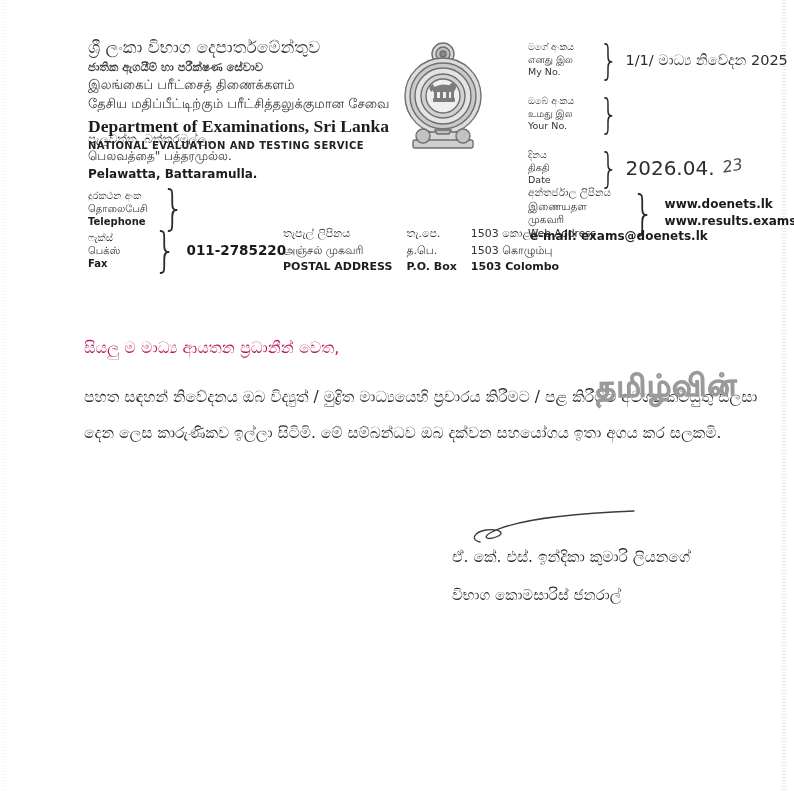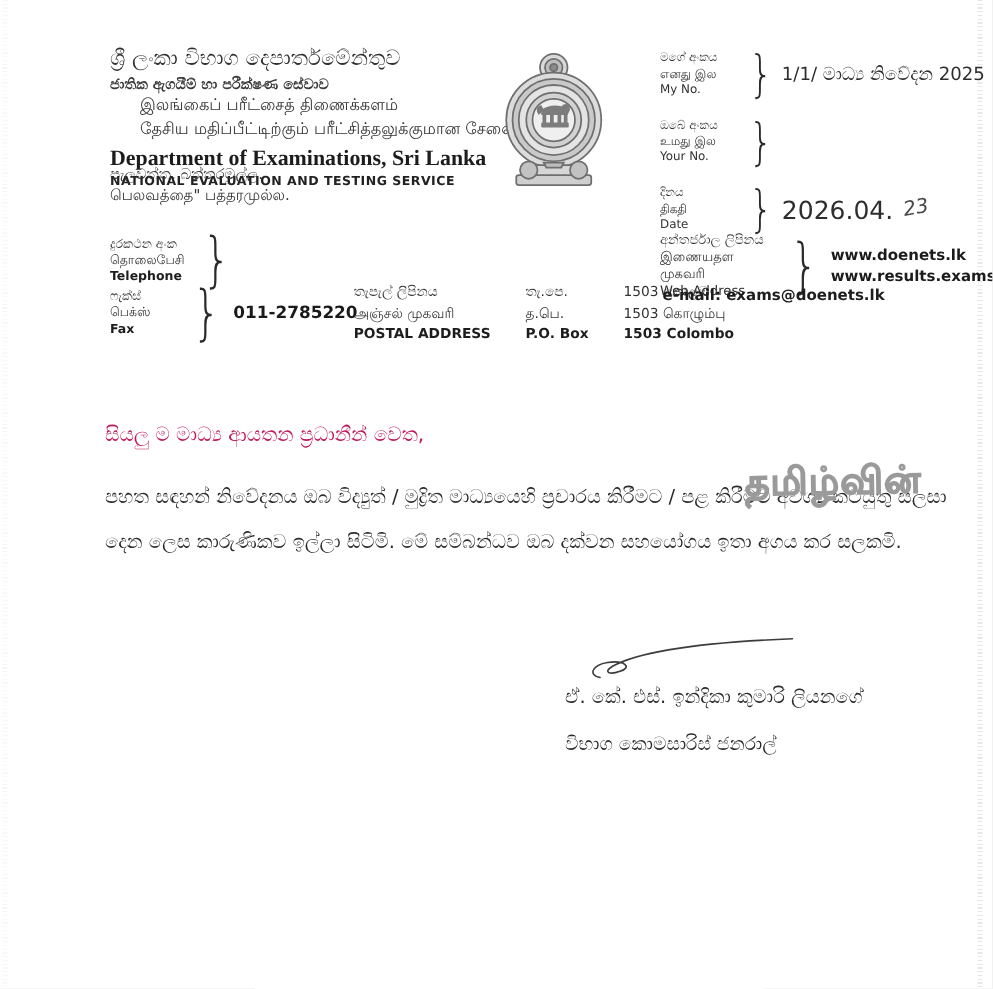--- a/index.html
+++ b/index.html
@@ -20,21 +20,21 @@
   }
   .edge-noise.right{right:8px;}
   .edge-noise.left{left:2px;opacity:.12;}
 
   .abs{position:absolute;}
 
   
   .hdr-left{left:88px;top:36px;line-height:1.3;}
   .dept-si{font-size:17px;color:#303030;}
   .dept-si2{font-size:11.5px;font-weight:bold;color:#3a3a3a;margin-top:2px;}
-  .dept-ta{font-size:13px;color:#333;margin-top:2px;margin-left:24px;}
+  .dept-ta{font-size:13px;color:#333;margin-top:2px;}
   .dept-en{font-size:17.5px;font-weight:bold;font-family:"Liberation Serif","DejaVu Serif",serif;color:#1c1c1c;margin-top:2px;}
   .dept-en2{font-size:10px;font-weight:bold;letter-spacing:.4px;color:#222;margin-top:1px;}
 
   .addr{left:88px;top:131px;line-height:1.45;font-size:12px;color:#333;}
   .addr .en{font-weight:bold;color:#1d1d1d;}
 
   
   .emblem{left:393px;top:40px;width:100px;height:118px;}
 
   
@@ -49,21 +49,21 @@
   .handwritten{display:inline-block;font-size:16px;color:#4a4a4a;transform:rotate(-10deg) translateY(-3px);margin-left:8px;font-style:italic;}
 
   
   .contact-labels{font-size:10px;line-height:1.3;color:#333;}
   .contact-labels .en{font-weight:bold;color:#1d1d1d;}
   .tel-row{left:88px;top:184px;display:flex;align-items:center;}
   .tel-nums{font-size:12.5px;font-weight:bold;color:#1d1d1d;white-space:nowrap;margin-left:2px;}
   .fax-row{left:88px;top:226px;display:flex;align-items:center;}
   .fax-num{font-size:13.5px;font-weight:bold;color:#1a1a1a;margin-left:2px;}
 
-  .postal{left:283px;top:226px;display:flex;gap:28px;font-size:11px;line-height:1.5;color:#333;}
+  .postal{left:283px;top:226px;display:flex;gap:14px;font-size:11px;line-height:1.5;color:#333;}
   .postal .en{font-weight:bold;color:#1d1d1d;}
 
   .web-row{left:528px;top:186px;display:flex;align-items:center;}
   .web-labels{width:96px;font-size:10.5px;line-height:1.3;color:#333;}
   .web-labels .en{color:#2a2a2a;}
   .web-urls{font-size:12px;font-weight:bold;color:#1b1b1b;line-height:1.4;margin-left:2px;white-space:nowrap;}
   .email{left:530px;top:229px;font-size:12px;color:#1d1d1d;}
   .email b{font-weight:bold;}
 
   
@@ -101,20 +101,21 @@
     <div class="dept-si2">ජාතික ඇගයීම් හා පරීක්ෂණ සේවාව</div>
     <div class="dept-ta">இலங்கைப் பரீட்சைத் திணைக்களம்</div>
     <div class="dept-ta">தேசிய மதிப்பீட்டிற்கும் பரீட்சித்தலுக்குமான சேவை</div>
     <div class="dept-en">Department of Examinations, Sri Lanka</div>
     <div class="dept-en2">NATIONAL EVALUATION AND TESTING SERVICE</div>
   </div>
 
   <div class="abs addr">
     <div>පැලවත්ත, බත්තරමුල්ල.</div>
     <div>பெலவத்தை" பத்தரமுல்ல.</div>
+    <div class="en">Pelawatta, Battaramulla.</div>
   </div>
 
   <div class="abs emblem">
     <svg viewBox="0 0 100 118" width="100" height="118">
       <g fill="none" stroke="#6f6f6f" stroke-width="1.4">
 
         <circle cx="50" cy="14" r="11" fill="#d9d9d9"></circle>
         <circle cx="50" cy="14" r="7" fill="#bdbdbd"></circle>
         <circle cx="50" cy="14" r="3" fill="#8a8a8a"></circle>
 

